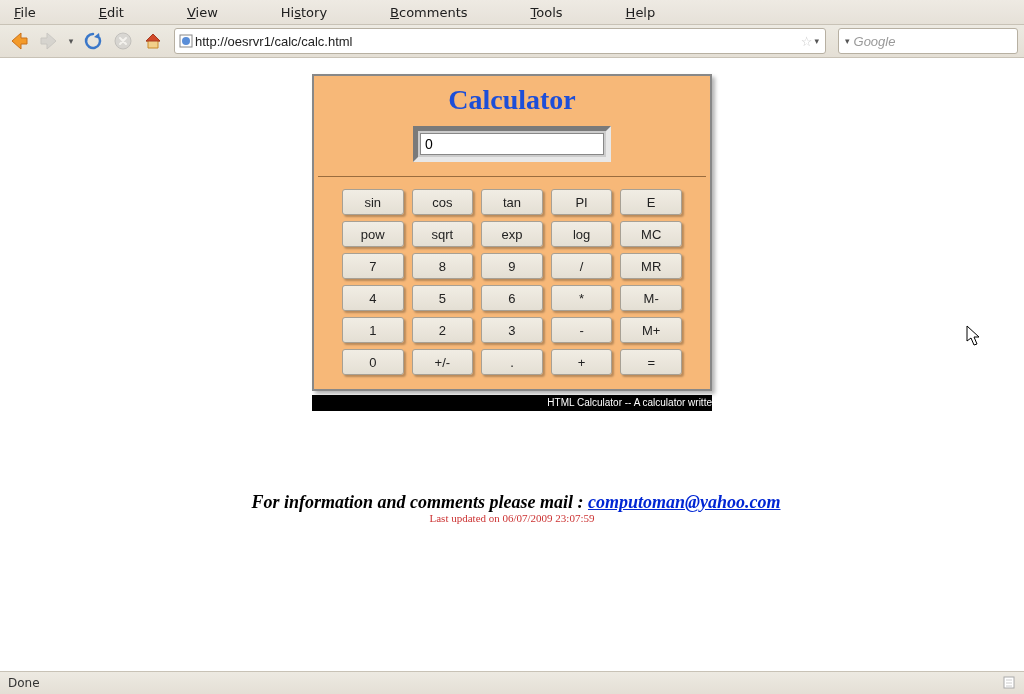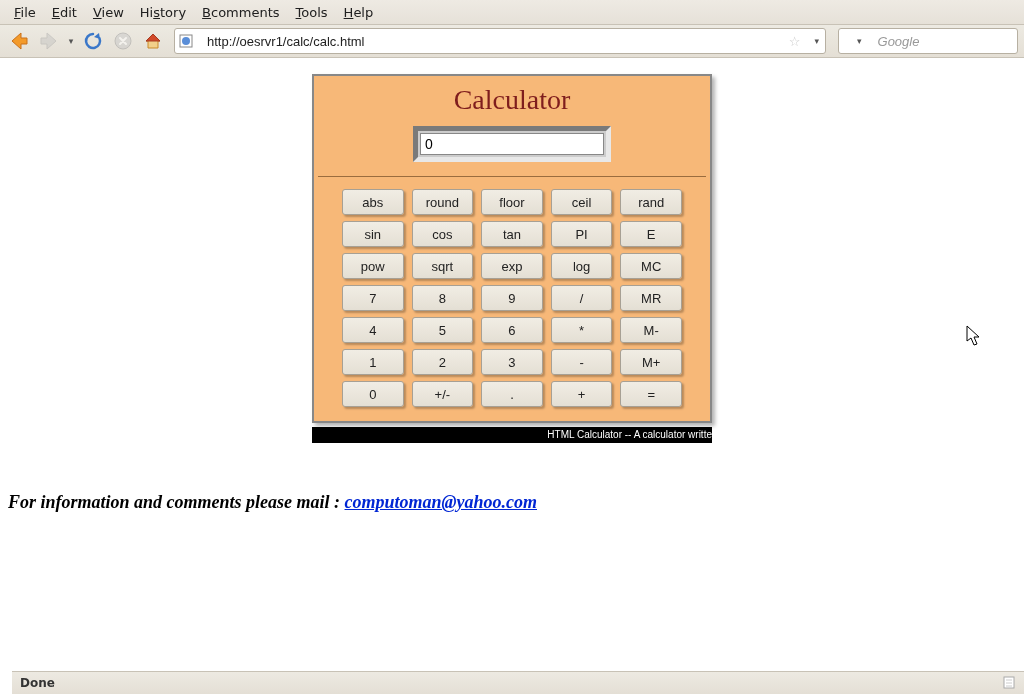--- a/index.html
+++ b/index.html
@@ -15,20 +15,21 @@
   
   .menubar {
     height: 24px;
     background: linear-gradient(#eeeae3, #e6e1d8);
     border-bottom: 1px solid #c8c2b6;
     display: flex;
     align-items: center;
     padding: 0 6px;
     font-size: 13px;
     color: #202020;
+    gap: 47px;
   }
   .menubar .menu-item {
     padding: 2px 8px;
     cursor: default;
   }
   .menubar .menu-item u { text-decoration: underline; }
 
   
   .toolbar {
     height: 32px;
@@ -50,21 +51,21 @@
     color: #555; font-size: 9px;
   }
   .urlbar, .searchbar {
     height: 24px;
     background: #fff;
     border: 1px solid #b7b0a2;
     border-radius: 3px;
     display: flex;
     align-items: center;
     padding: 0 4px;
-    gap: 12px;
+    gap: 0;
   }
   .urlbar { flex: 1; margin: 0 4px; }
   .searchbar { width: 170px; margin-left: 4px; }
   .urlbar input, .searchbar input {
     border: none; outline: none;
     font-size: 13px;
     flex: 1;
     background: transparent;
     color: #222;
   }
@@ -89,24 +90,24 @@
   .calc-box {
     width: 400px;
     background: #f7b878;
     border: 2px solid #888;
     box-sizing: border-box;
     box-shadow: 3px 3px 4px rgba(0,0,0,0.3);
   }
   .calc-title {
     text-align: center;
     font-family: Georgia, "Times New Roman", serif;
-    font-weight: normal;
+    font-weight: bold;
     font-size: 28px;
     padding: 8px 0 10px;
-    color: #7f1d1d;
+    color: #1d4ed8;
   }
   .display-row {
     display: flex; justify-content: center;
     padding-bottom: 14px;
   }
   .display-frame {
     border-top: 5px solid #7a7a7a;
     border-left: 5px solid #7a7a7a;
     border-right: 5px solid #e8e8e8;
     border-bottom: 5px solid #e8e8e8;
@@ -157,52 +158,51 @@
     font-weight: normal;
     font-family: Arial, sans-serif;
     white-space: nowrap;
     overflow: hidden;
     text-align: right;
     padding-right: 0;
     line-height: 16px;
   }
 
   .info-line {
-    text-align: left;
+    text-align: center;
     font-family: Georgia, "Times New Roman", serif;
     font-style: italic;
     font-weight: bold;
     font-size: 18px;
     color: #000;
     margin-top: 4px;
     padding-left: 8px;
   }
   .info-line a { color: #0026d4; text-decoration: underline; }
   .updated-line {
     text-align: center;
     color: #c33;
     font-size: 11px;
     margin-top: 2px;
     font-family: Georgia, "Times New Roman", serif;
   }
 
   
   .statusbar {
     position: absolute;
-    left: 12px; bottom: 0; right: 0;
+    left: 0; bottom: 0; right: 0;
     height: 22px;
     background: linear-gradient(#edeae2, #e4dfd5);
     border-top: 1px solid #c8c2b6;
     display: flex;
     align-items: center;
     padding: 0 8px;
     font-size: 12px;
     color: #333;
     justify-content: space-between;
-    font-weight: bold;
   }
   .status-right { color:#888; }
 
   
   .cursor {
     position: absolute;
     left: 966px; top: 325px;
     pointer-events: none;
   }
 </style>
@@ -282,27 +282,20 @@
     <div class="calc-box">
       <div class="calc-title">Calculator</div>
       <div class="display-row">
         <div class="display-frame">
           <input class="display-input" type="text" value="0" style="">
         </div>
       </div>
       <div class="calc-divider"></div>
       <div class="keypad" id="keypad">
           <div class="keyrow">
-            <button class="calc-key">abs</button>
-            <button class="calc-key">round</button>
-            <button class="calc-key">floor</button>
-            <button class="calc-key">ceil</button>
-            <button class="calc-key">rand</button>
-          </div>
-          <div class="keyrow">
             <button class="calc-key">sin</button>
             <button class="calc-key">cos</button>
             <button class="calc-key">tan</button>
             <button class="calc-key">PI</button>
             <button class="calc-key">E</button>
           </div>
           <div class="keyrow">
             <button class="calc-key">pow</button>
             <button class="calc-key">sqrt</button>
             <button class="calc-key">exp</button>
@@ -338,20 +331,21 @@
             <button class="calc-key">=</button>
           </div>
         </div>
     </div>
     <div class="black-bar">HTML Calculator -- A calculator writte</div>
   </div>
 
   <div class="info-line" style="position:absolute; left:0; right:0; top:430px;">
     <span>For information and comments please mail : </span><a href="#">computoman@yahoo.com</a>
   </div>
+  <div class="updated-line" style="position:absolute; left:0; right:0; top:452px;">Last updated on 06/07/2009 23:07:59</div>
 
 </div>
 
 <div class="statusbar">
   <span>Done</span>
   <span class="status-right">
     <svg width="14" height="14" viewBox="0 0 14 14">
         <rect x="2" y="2" width="10" height="11" fill="#fff" stroke="#aaa"></rect>
         <line x1="4" y1="5" x2="10" y2="5" stroke="#ccc"></line>
         <line x1="4" y1="8" x2="10" y2="8" stroke="#ccc"></line>

